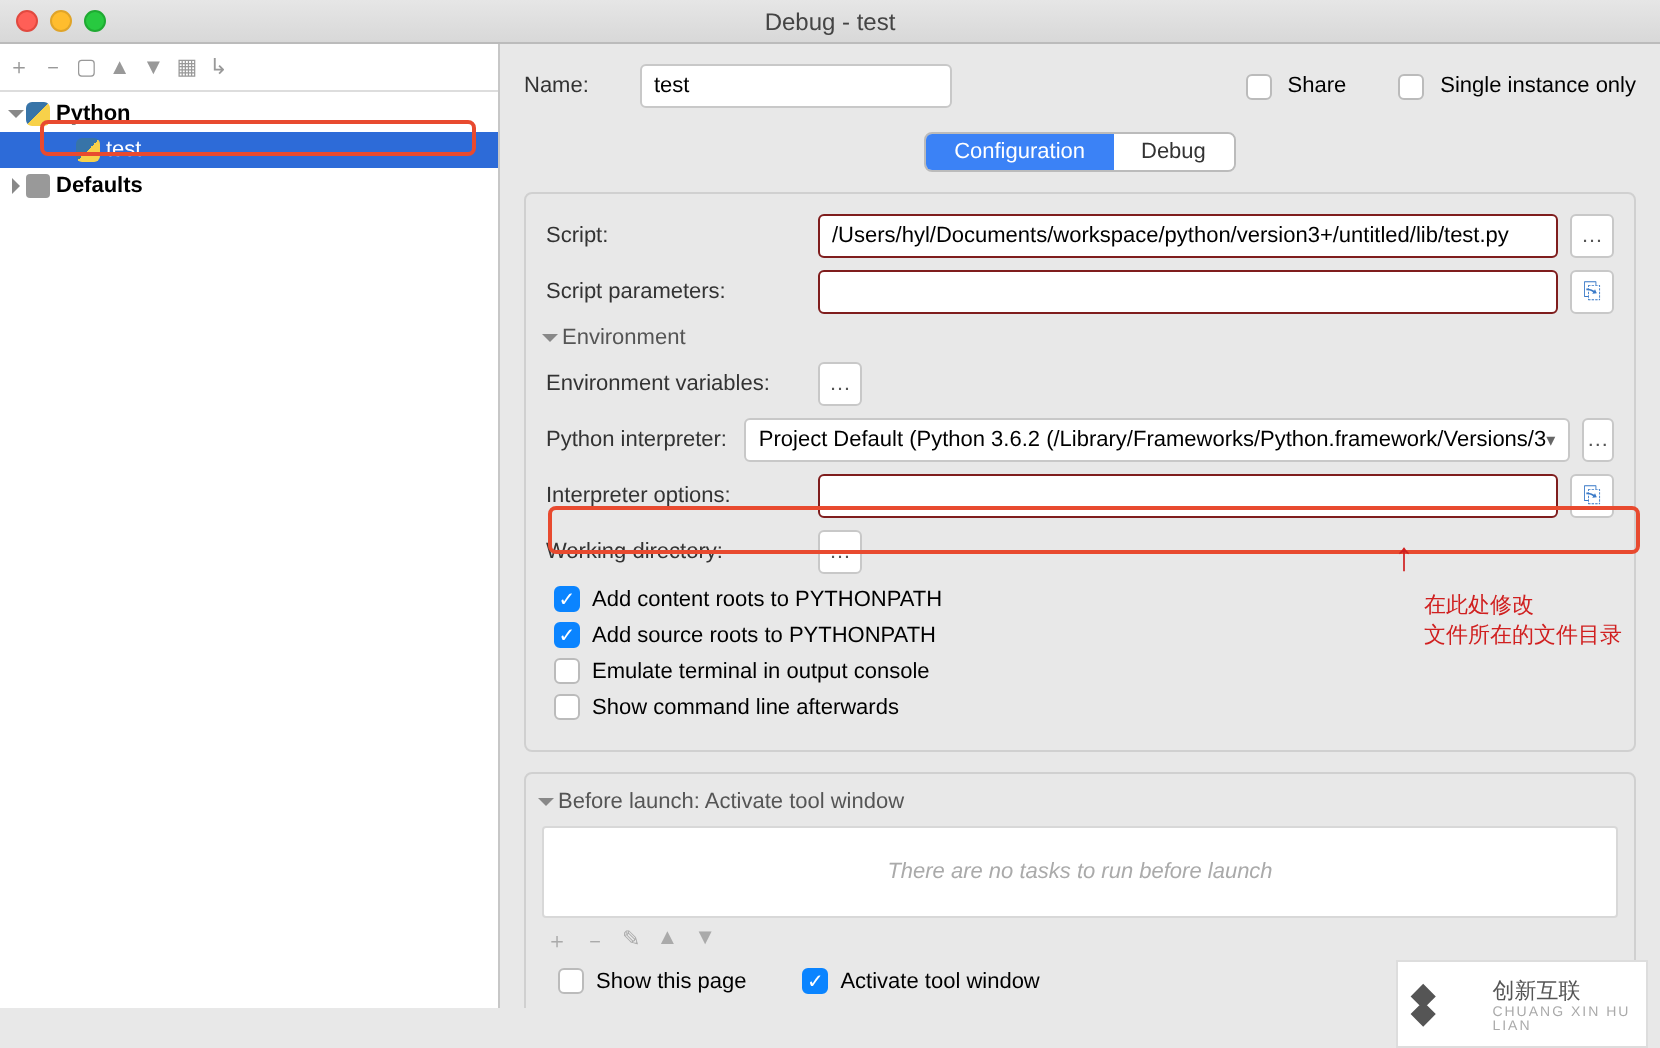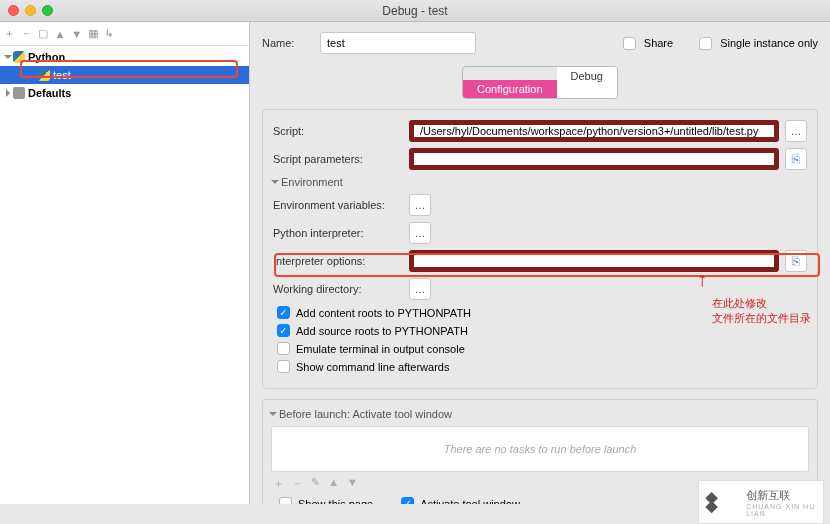--- a/index.html
+++ b/index.html
@@ -31,26 +31,26 @@
 .right { flex: 1; padding: 10px 12px 0 12px; background: #e8e8e8; overflow: hidden; }
 .row { display: flex; align-items: center; margin-bottom: 12px; gap: 8px; }
 .lbl { min-width: 50px; color: #333; }
 .txt { flex: 1; height: 22px; background: #fff; border: 1px solid #c8c8c8; border-radius: 3px; padding: 0 6px; font-size: 11px; }
 .chk { width: 13px; height: 13px; border: 1px solid #bbb; border-radius: 3px; background: #fff; display: inline-flex; align-items: center; justify-content: center; font-size: 10px; }
 .chk.on { background: #0a84ff; border-color: #0a84ff; color: #fff; }
 
 .tabs { display: flex; justify-content: center; margin-bottom: 10px; }
 .tabgroup { display: flex; border-radius: 4px; overflow: hidden; border: 1px solid #bbb; }
 .tab { padding: 3px 14px; background: #fff; color: #333; cursor: pointer; font-size: 11px; }
-.tab.active { background: #ec4899; color: #fff; margin-top: 13px; }
+.tab.active { background: #3b82f6; color: #fff; }
 
 .panel { background: #e8e8e8; border: 1px solid #d0d0d0; border-radius: 4px; padding: 10px; margin-bottom: 10px; }
 .frow { display: flex; align-items: center; margin-bottom: 6px; gap: 6px; }
 .flbl { width: 130px; color: #333; }
-.finput { flex: 1; height: 22px; background: #fff; border: 5px solid #7f1d1d; border-radius: 3px; padding: 0 6px; font-size: 11px; }
+.finput { flex: 1; height: 22px; background: #fff; border: 1px solid #7f1d1d; border-radius: 3px; padding: 0 6px; font-size: 11px; }
 .dots { width: 22px; height: 22px; background: #fff; border: 1px solid #c8c8c8; border-radius: 3px; display: flex; align-items: center; justify-content: center; color: #555; cursor: pointer; }
 .sect { color: #555; margin: 6px 0; display: flex; align-items: center; gap: 4px; }
 .checkline { display: flex; align-items: center; gap: 6px; margin-bottom: 5px; margin-left: 4px; }
 .select { flex: 1; height: 22px; background: #fff; border: 1px solid #c8c8c8; border-radius: 3px; padding: 0 6px; display: flex; align-items: center; justify-content: space-between; }
 .sarrow { color: #666; font-size: 9px; }
 
 .wdbox { left: 274px; top: 253px; width: 546px; height: 24px; }
 
 .redtxt { position: absolute; color: #d02020; left: 712px; top: 296px; font-size: 11px; line-height: 15px; }
 .redarrow { position: absolute; left: 697px; top: 268px; color: #d02020; font-size: 20px; }
@@ -146,20 +146,24 @@
         <span class="arrow open"></span>
         <span>Environment</span>
       </div>
 
       <div class="frow">
         <span class="flbl">Environment variables:</span>
         <span class="dots">…</span>
       </div>
       <div class="frow">
         <span class="flbl">Python interpreter:</span>
+        <div class="select">
+          <span style="overflow:hidden;white-space:nowrap">Project Default (Python 3.6.2 (/Library/Frameworks/Python.framework/Versions/3</span>
+          <span class="sarrow">▾</span>
+        </div>
         <span class="dots">…</span>
       </div>
       <div class="frow">
         <span class="flbl">Interpreter options:</span>
         <input class="finput" style="">
         <span class="dots" style="color:#3a7ac8">⎘</span>
       </div>
       <div class="frow">
         <span class="flbl">Working directory:</span>
         <span class="dots">…</span>

